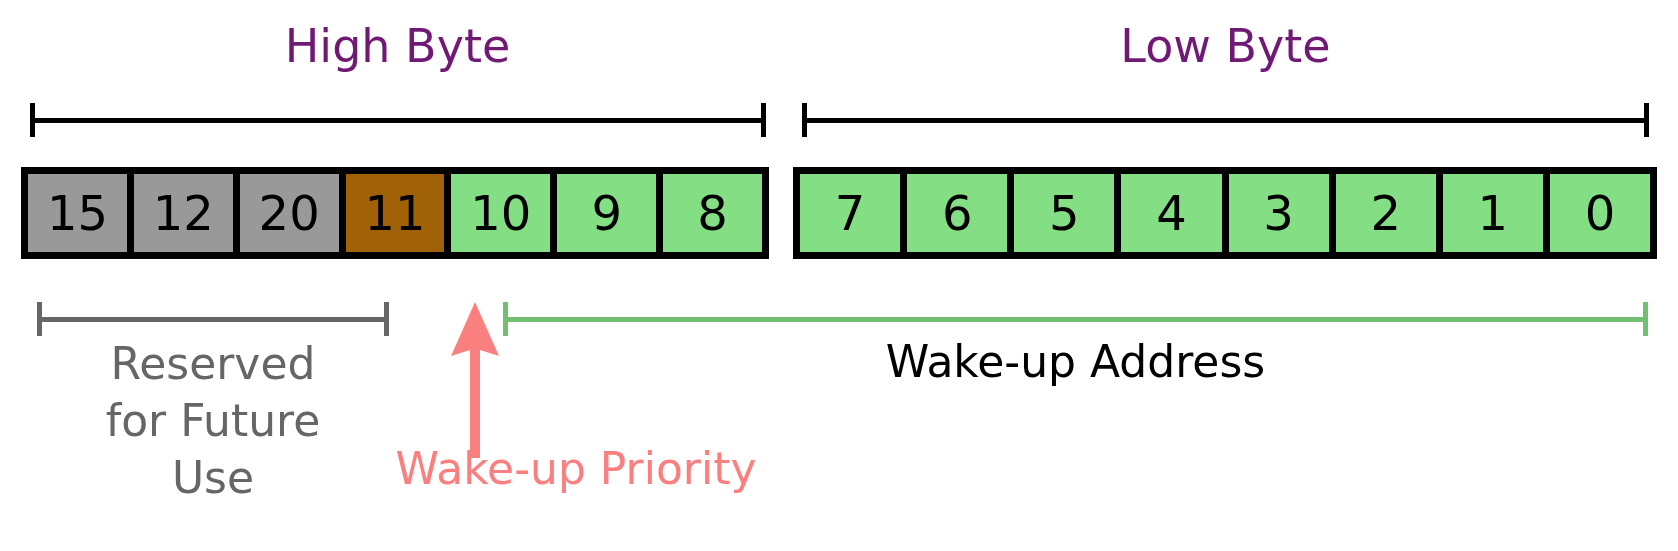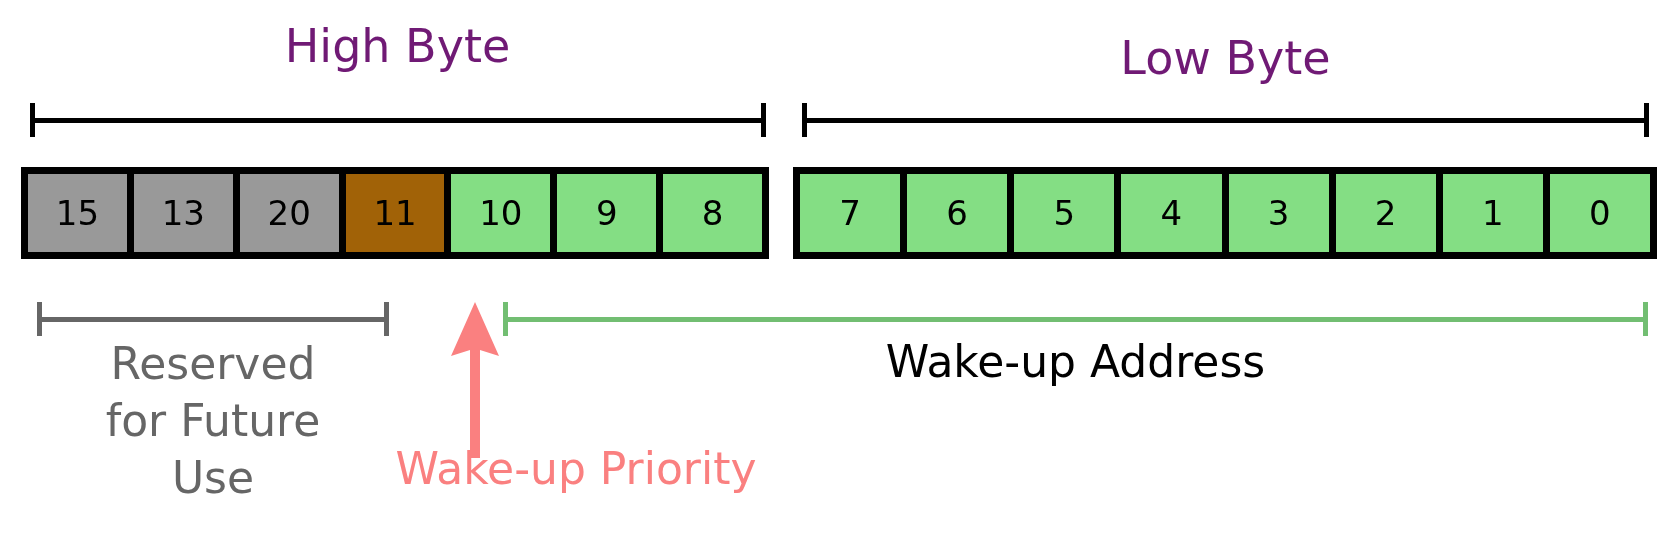--- a/index.html
+++ b/index.html
@@ -24,21 +24,21 @@
   .byte-title {
     position: absolute;
     text-align: center;
     font-size: 46px;
     line-height: 56px;
     color: #701a75;
     white-space: nowrap;
     font-weight: 400;
   }
   #title-high { left: 30px;  top: 18px; width: 735px; }
-  #title-low  { left: 803px; top: 18px; width: 845px; margin-top: 12px; }
+  #title-low  { left: 803px; top: 18px; width: 845px; }
 
   
   .bracket {
     position: absolute;
     height: 34px;
   }
   .bracket .bar {
     position: absolute;
     left: 0;
     right: 0;
@@ -78,21 +78,21 @@
     gap: 7px;
   }
   #bitbox-high { left: 21px;  width: 748px; }
   #bitbox-low  { left: 793px; width: 864px; }
 
   .bit-cell {
     flex: 1 1 0;
     display: flex;
     align-items: center;
     justify-content: center;
-    font-size: 34px;
+    font-size: 48px;
     line-height: 1;
     color: #000000;
     box-sizing: border-box;
   }
   .bit-cell.gray  { background: #999999; }
   .bit-cell.red   { background: #a16207; }
   .bit-cell.green { background: #84DE84; }
 
   
   .annot {
@@ -148,21 +148,21 @@
   </div>
 
   <div id="bracket-low" class="bracket black">
     <div class="tick left"></div>
     <div class="bar"></div>
     <div class="tick right"></div>
   </div>
 
   <div id="bitbox-high" class="bitbox">
     <div class="bit-cell gray">15</div>
-    <div class="bit-cell gray">13</div>
+    <div class="bit-cell gray">12</div>
     <div class="bit-cell gray">20</div>
     <div class="bit-cell red">11</div>
     <div class="bit-cell green">10</div>
     <div class="bit-cell green">9</div>
     <div class="bit-cell green">8</div>
   </div>
 
   <div id="bitbox-low" class="bitbox">
     <div class="bit-cell green">7</div>
     <div class="bit-cell green">6</div>

